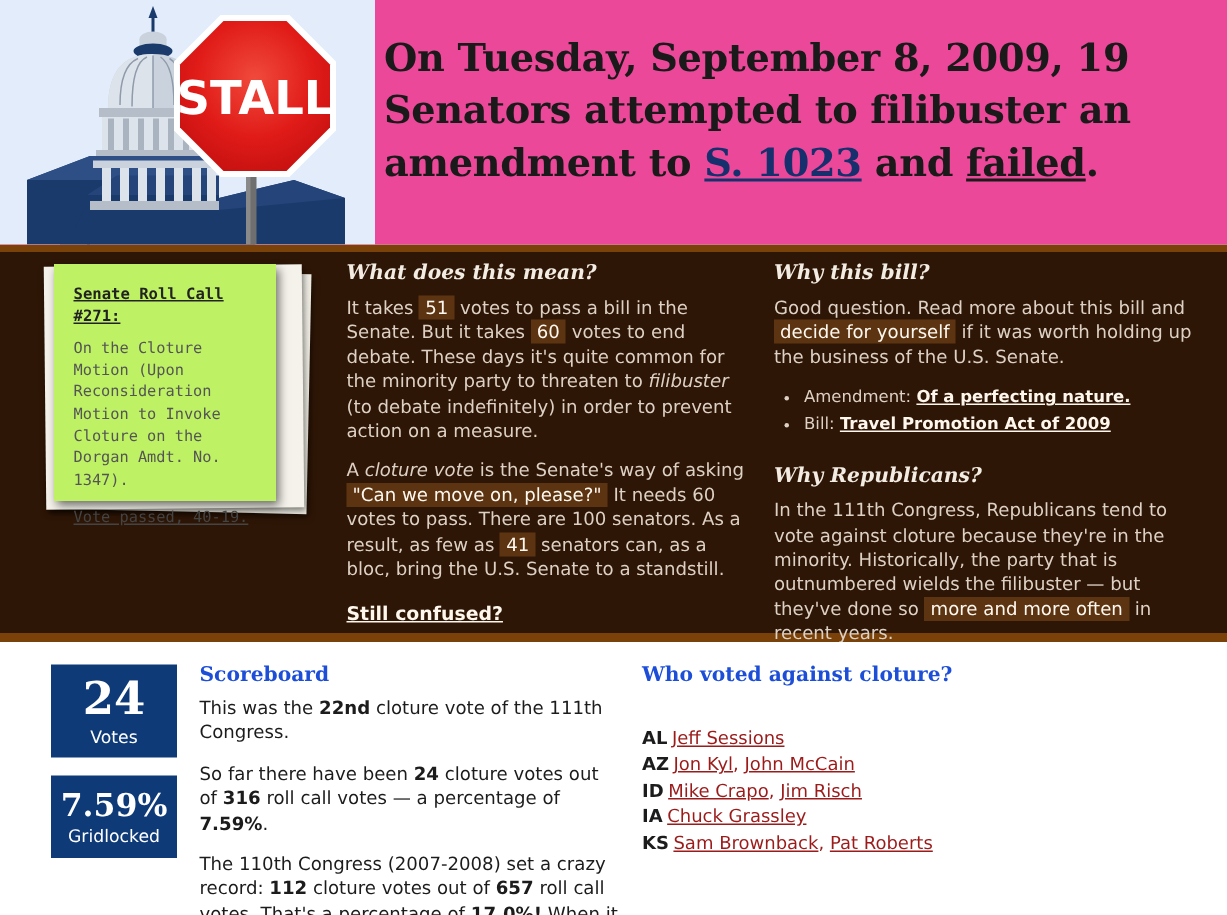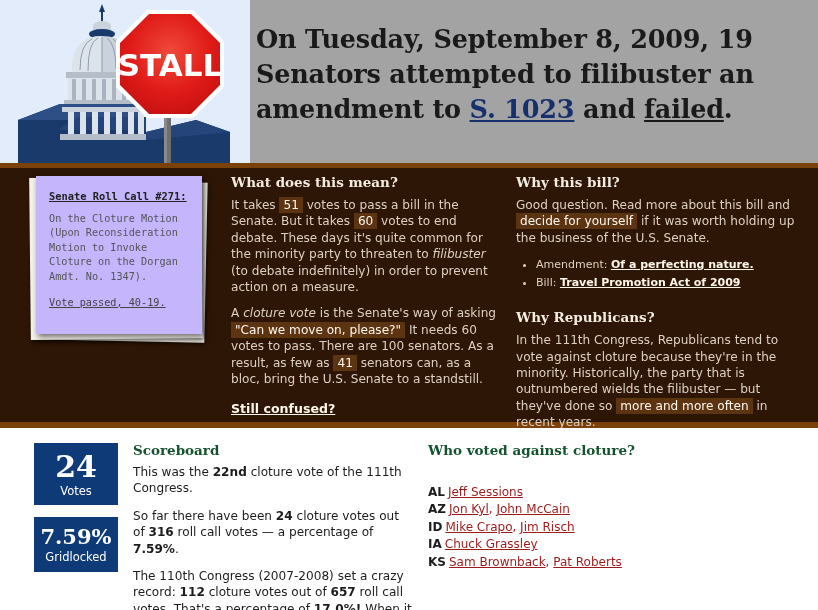--- a/index.html
+++ b/index.html
@@ -7,21 +7,21 @@
     width: 818px; height: 610px;
     overflow: hidden;
     background: #ffffff;
   }
   body { font-family: "DejaVu Sans", sans-serif; }
 
   
   .header {
     position: relative;
     height: 163px;
-    background: #a3a3a3;
+    background: #ec4899;
     overflow: hidden;
   }
   .capitol-wrap {
     position: absolute;
     left: 0; top: 0;
     width: 250px; height: 163px;
   }
   .capitol-wrap svg { display: block; }
   .stop-sign {
     position: absolute;
@@ -81,22 +81,22 @@
   }
   .note-shadow1 {
     position: absolute; left: 8px; top: 4px;
     width: 172px; height: 162px;
     background: #f4f2ea;
     transform: rotate(-0.6deg);
     box-shadow: 1px 2px 4px rgba(0,0,0,.5);
   }
   .note {
     position: absolute; left: 14px; top: 3px;
-    width: 166px; height: 158px;
-    background: #c4b5fd;
+    width: 148px; height: 158px;
+    background: #bef264;
     box-shadow: 2px 3px 6px rgba(0,0,0,.55);
     padding: 13px 11px 0 13px;
     box-sizing: border-box;
     font-family: "DejaVu Sans Mono", monospace;
     font-size: 10.2px;
     line-height: 14.6px;
     color: #3a3a3a;
   }
   .note-title {
     font-weight: 700;
@@ -124,20 +124,21 @@
     position: absolute;
     left: 516px; top: 6px;
     width: 286px;
   }
   .band h3 {
     margin: 0 0 7px 0;
     font-family: "DejaVu Serif", serif;
     font-size: 13.5px;
     font-weight: 700;
     color: #f3ece3;
+    font-style: italic;
   }
   .band h3.spaced { margin-top: 18px; }
   .band p {
     margin: 0 0 10px 0;
     font-size: 12.1px;
     line-height: 16.4px;
     color: #ddd0c4;
   }
   .hl {
     background: #5c3411;
@@ -206,21 +207,21 @@
   .score-text {
     position: absolute;
     left: 133px; top: 14px;
     width: 280px;
   }
   .bottom h3 {
     margin: 0 0 6px 0;
     font-family: "DejaVu Serif", serif;
     font-size: 13.5px;
     font-weight: 700;
-    color: #14532d;
+    color: #1d4ed8;
   }
   .score-text p {
     margin: 0 0 11px 0;
     font-size: 12.1px;
     line-height: 16.4px;
     color: #1c1c1c;
   }
   .score-text b { font-weight: 700; }
   .voters {
     position: absolute;

